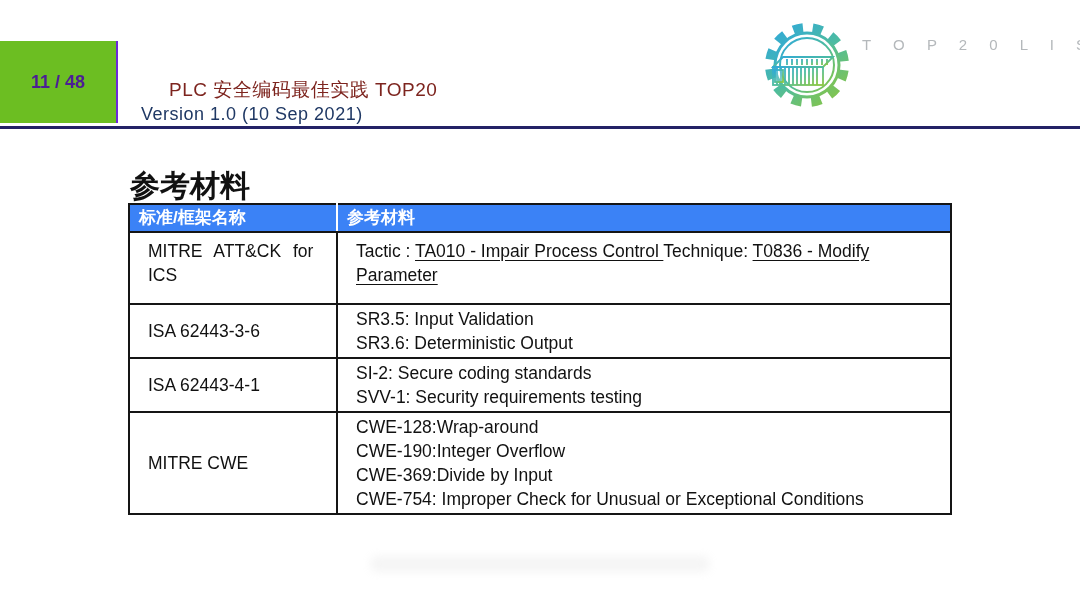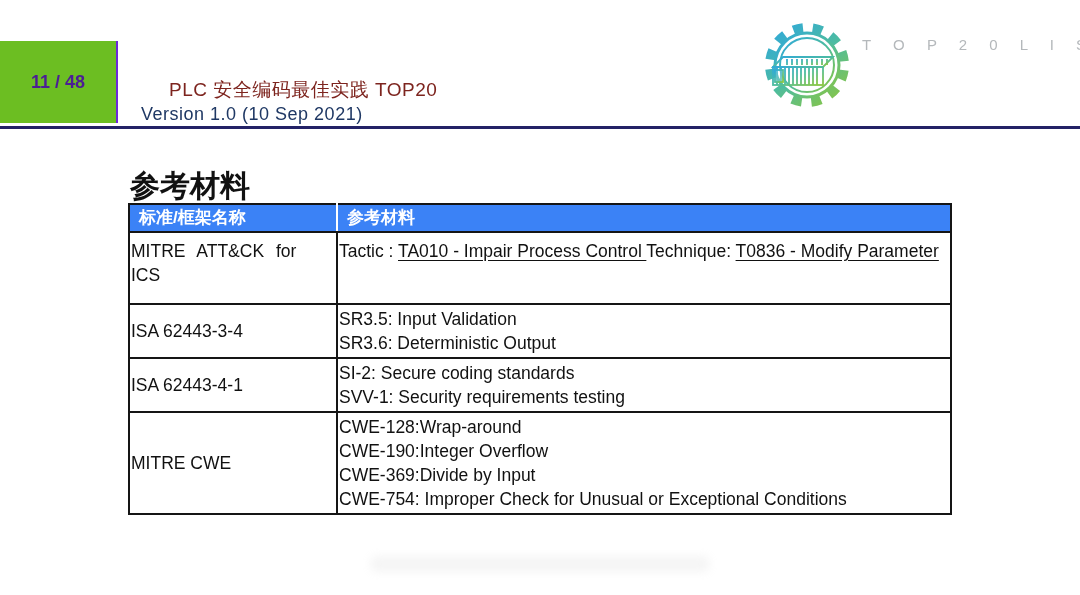--- a/index.html
+++ b/index.html
@@ -58,21 +58,21 @@
 
   
   .ref-table {
     position: absolute; left: 128px; top: 203px;
     width: 824px; border-collapse: collapse;
     font-size: 17.5px; line-height: 24px; color: #111111;
     table-layout: fixed;
   }
   .ref-table th, .ref-table td {
     border: 2px solid #151515;
-    padding: 2px 1px;
+    padding: 2px 18px;
     text-align: left;
   }
   .ref-table th {
     background: #3b82f6; color: #ffffff;
     font-size: 17px; font-weight: bold;
     height: 27px; padding: 1px 9px;
   }
   .ref-table th.col-name { border-right: 2px solid #ffffff; }
   .col-name { width: 208px; }
   .ref-table td { vertical-align: middle; }
@@ -142,21 +142,21 @@
     <tr class="r1 row-top">
       <td>
         <div class="justify-line">MITRE ATT&amp;CK for</div>
         <div>ICS</div>
       </td>
       <td>
         <span>Tactic : </span><span class="u">TA010 - Impair Process Control </span><span> Technique: </span><span class="u">T0836 - Modify Parameter</span>
       </td>
     </tr>
     <tr class="r2">
-      <td>ISA 62443-3-4</td>
+      <td>ISA 62443-3-6</td>
       <td>
         <div>SR3.5: Input Validation</div>
         <div>SR3.6: Deterministic Output</div>
       </td>
     </tr>
     <tr class="r4">
       <td>ISA 62443-4-1</td>
       <td>
         <div>SI-2: Secure coding standards</div>
         <div>SVV-1: Security requirements testing</div>

